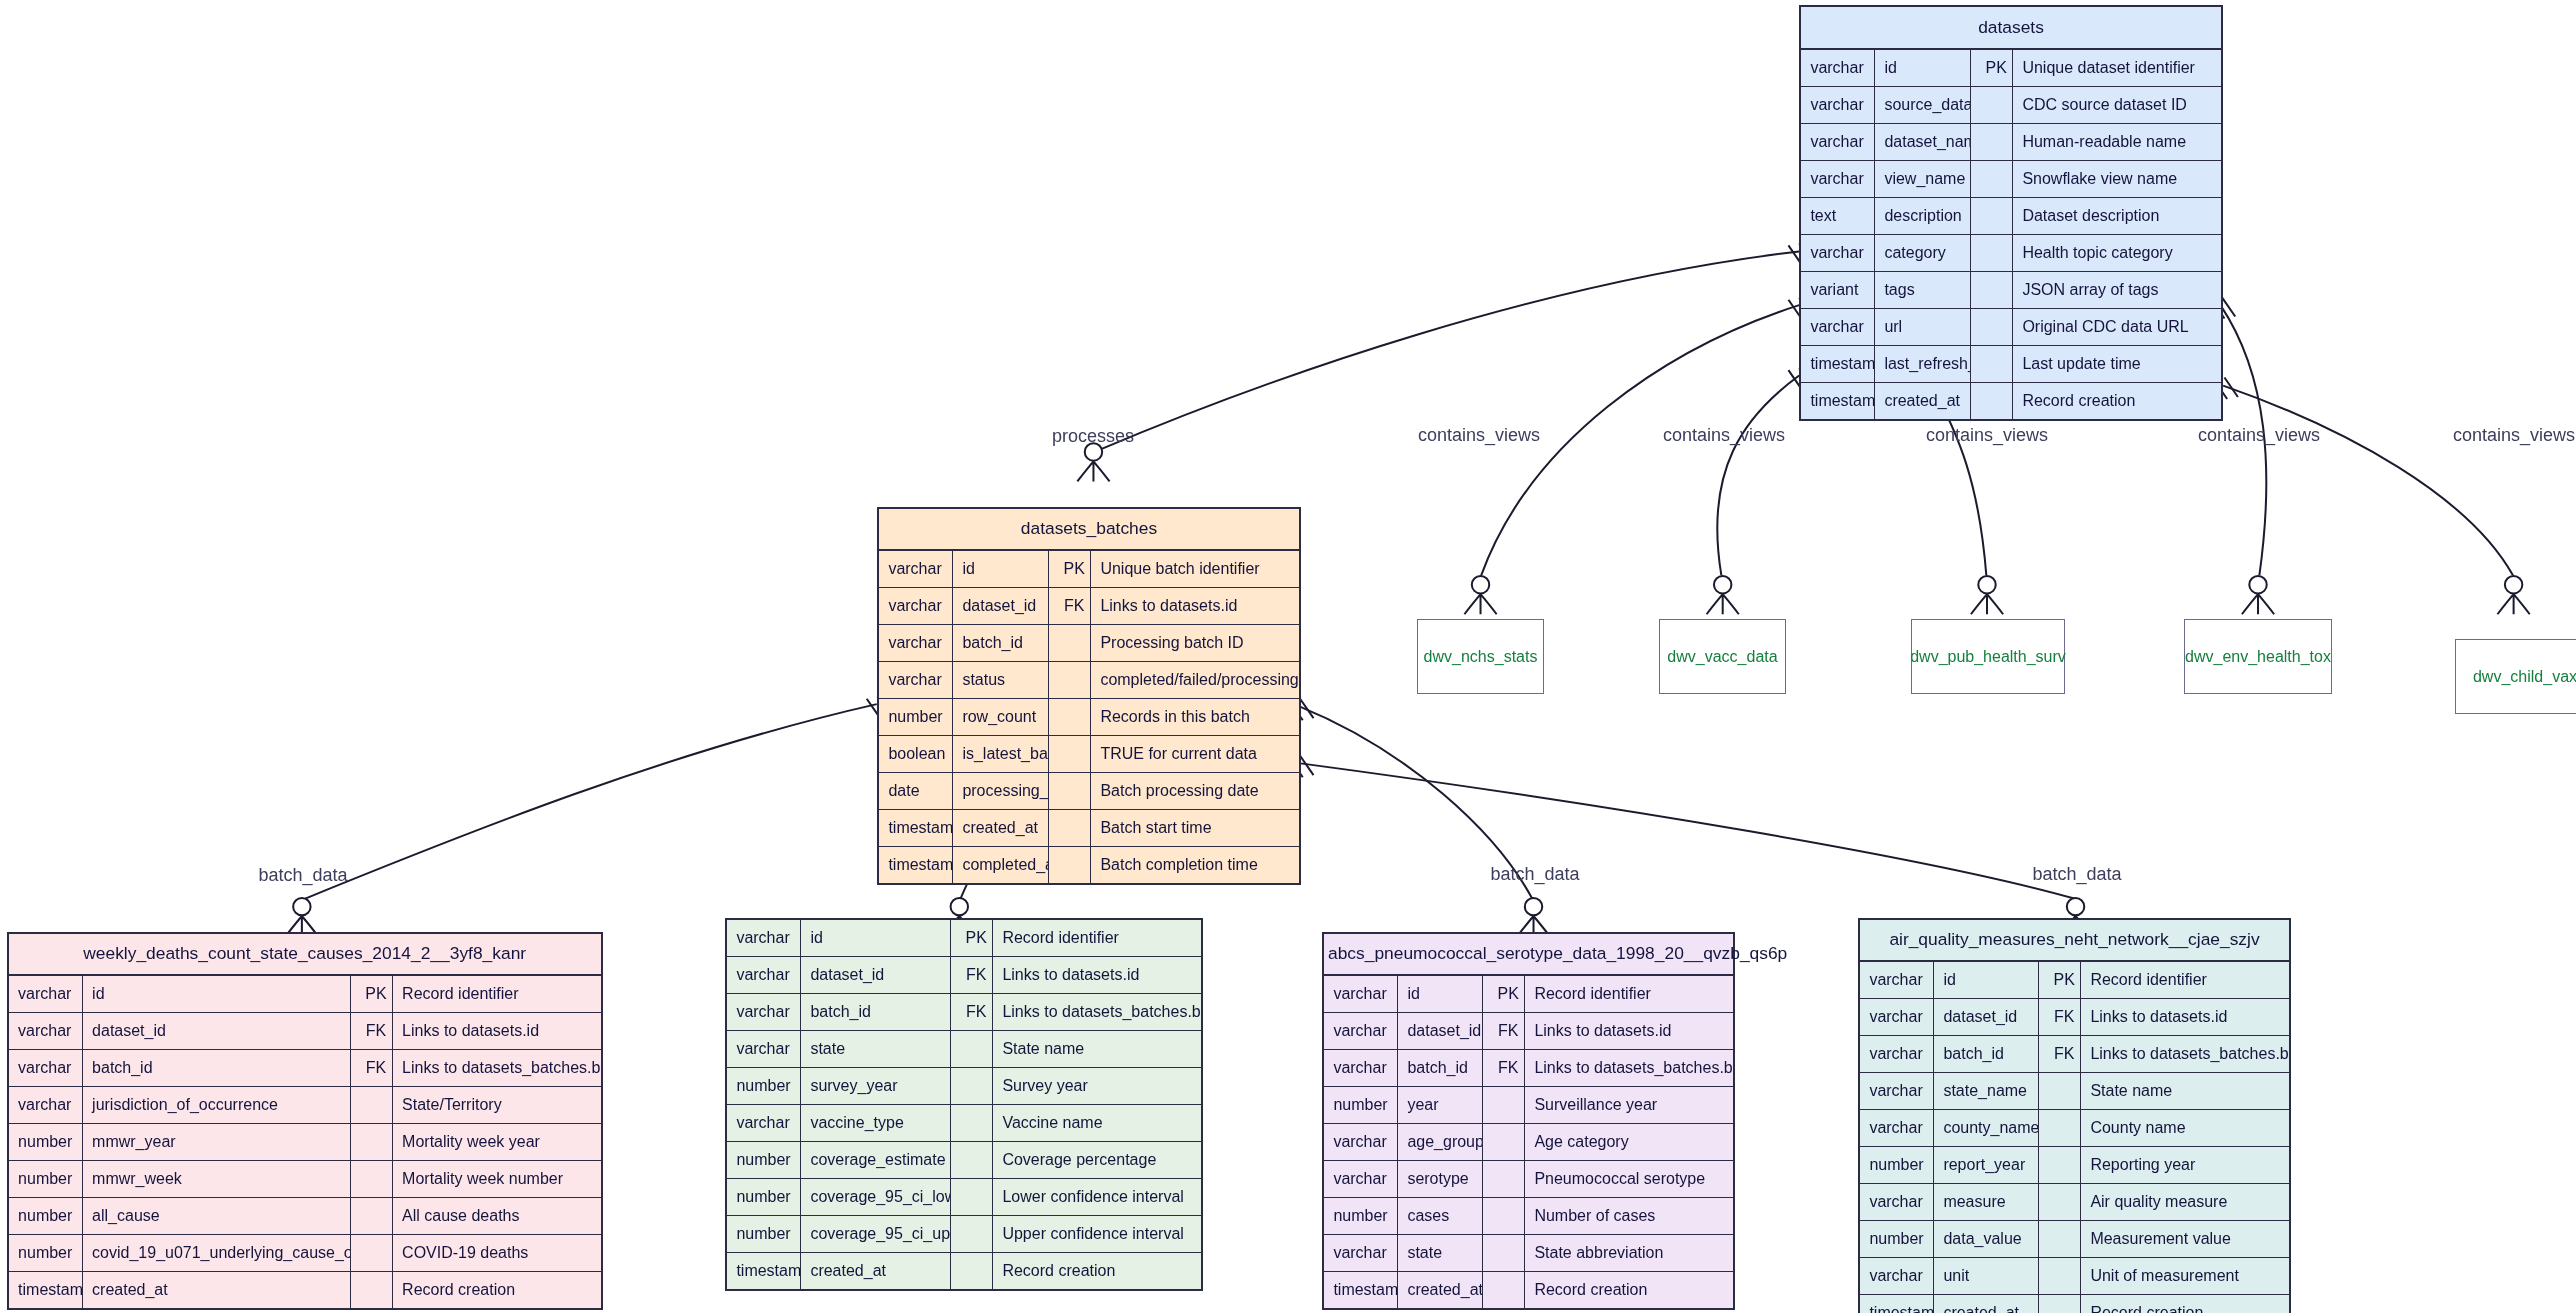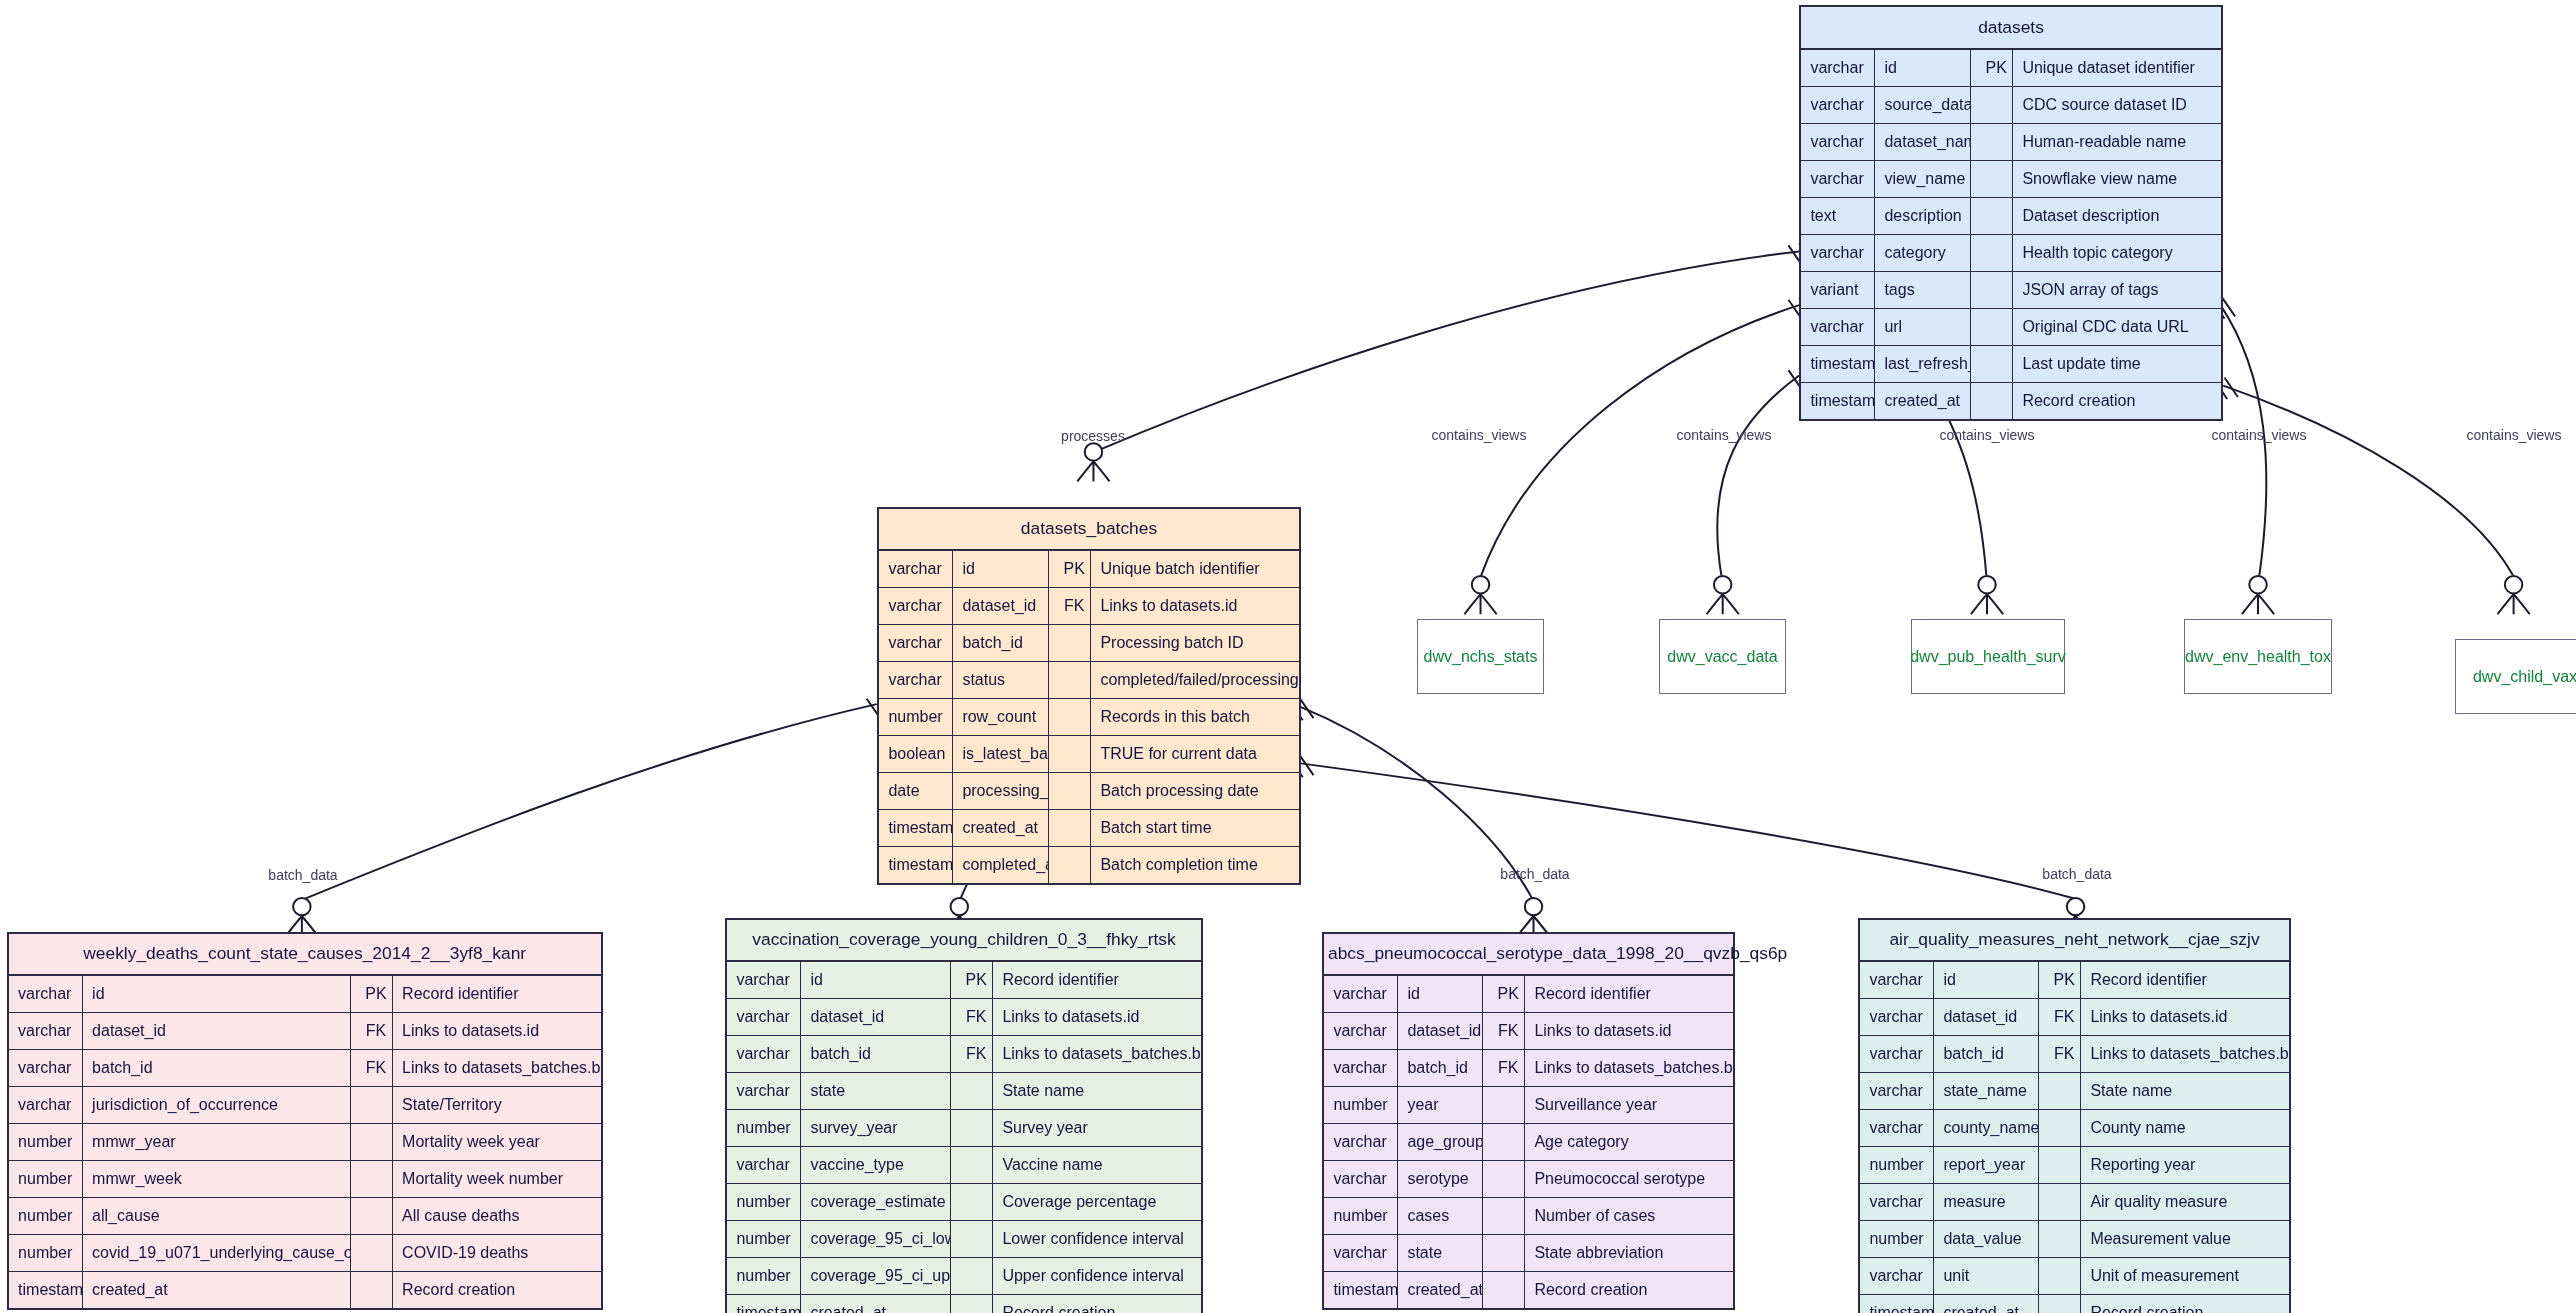--- a/index.html
+++ b/index.html
@@ -37,21 +37,21 @@
   .purple .erow > div,.purple .ttl{background:#f2e4f7;}
   .teal  {background:#ddeeee;}
   .teal .erow > div,.teal .ttl{background:#ddeeee;}
 
   
   .viewbox{position:absolute;box-sizing:border-box;background:#ffffff;
     border:1.3px solid #6a6a8a;display:flex;align-items:center;justify-content:center;
     font-size:16px;color:#15803d;white-space:nowrap;}
 
   
-  .elabel{position:absolute;font-size:14px;color:#3d3d5c;white-space:nowrap;
+  .elabel{position:absolute;font-size:18px;color:#3d3d5c;white-space:nowrap;
           transform:translate(-50%,-50%);}
 </style>
 </head>
 <body>
 
 <div id="canvas">
 
   <svg class="edges" viewBox="0 0 3840 1958" preserveAspectRatio="none">
     <g fill="none" stroke="#1b1b2e" stroke-width="3">
 
@@ -310,21 +310,20 @@
       </div>
     <div class="erow">
         <div class="c-type">timestamp</div>
         <div class="c-name">created_at</div>
         <div class="c-key"></div>
         <div class="c-desc">Record creation</div>
       </div>
   </div>
 
   <div class="entity green" style="left:725px;top:918px;width:478px;">
-    <div class="ttl">vaccination_coverage_young_children_0_3__fhky_rtsk</div>
     <div class="erow">
         <div class="c-type">varchar</div>
         <div class="c-name">id</div>
         <div class="c-key">PK</div>
         <div class="c-desc">Record identifier</div>
       </div>
     <div class="erow">
         <div class="c-type">varchar</div>
         <div class="c-name">dataset_id</div>
         <div class="c-key">FK</div>

